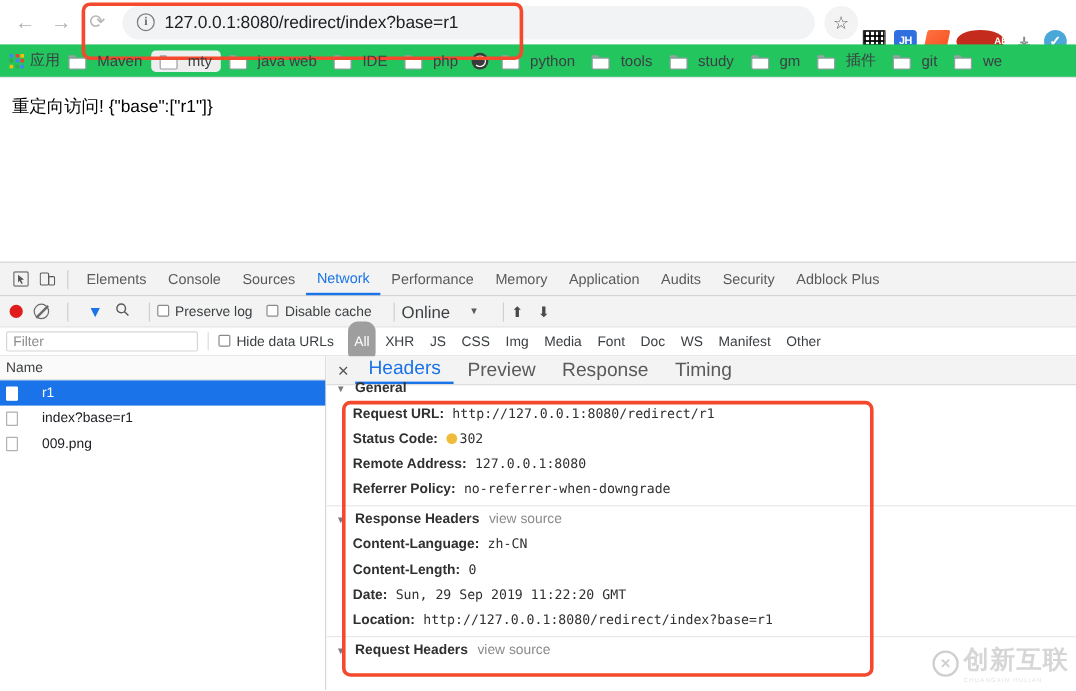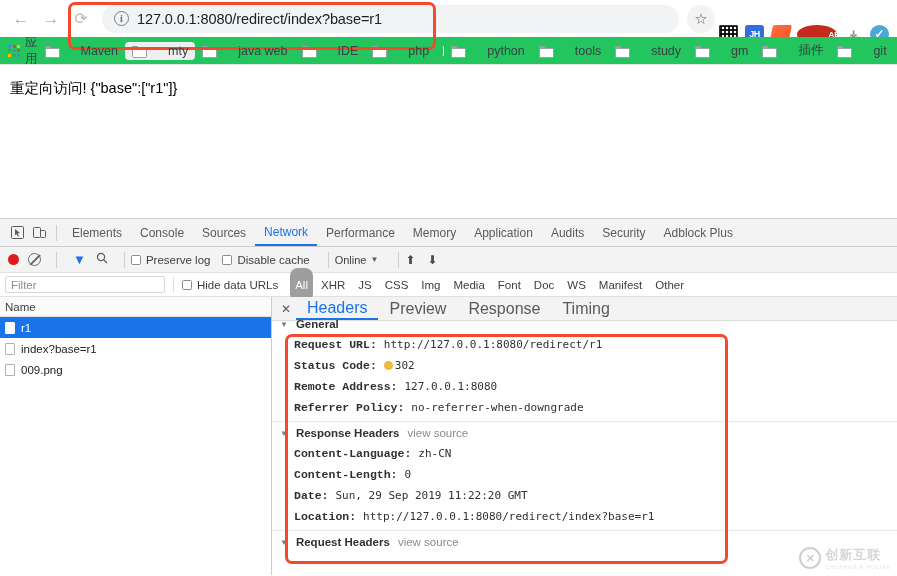--- a/index.html
+++ b/index.html
@@ -72,21 +72,21 @@
     border-bottom: 1px solid #e4e4e4;
   }
   .bm-apps { display:flex; align-items:center; padding-left:8px; gap:5px; }
   .apps-grid { display:grid; grid-template-columns:repeat(3,3px); grid-template-rows:repeat(3,3px); gap:1.5px; }
   .apps-grid i { display:block; width:3px; height:3px; background:#4285f4; }
   .apps-grid i:nth-child(2){background:#ea4335;} .apps-grid i:nth-child(3){background:#fbbc05;}
   .apps-grid i:nth-child(4){background:#34a853;} .apps-grid i:nth-child(5){background:#4285f4;}
   .apps-grid i:nth-child(6){background:#ea4335;} .apps-grid i:nth-child(7){background:#fbbc05;}
   .apps-grid i:nth-child(8){background:#34a853;} .apps-grid i:nth-child(9){background:#4285f4;}
   .bm-label { font-size:12.5px; color:#3c4043; }
-  .bm-item { display:flex; align-items:center; gap:23px; padding:2px 7px; border-radius:4px; white-space:nowrap; }
+  .bm-item { display:flex; align-items:center; gap:11px; padding:2px 7px; border-radius:4px; white-space:nowrap; }
   .bm-item.hl { background:#eeeeee; }
   .folder-ic {
     width:13px; height:10px; position:relative; flex:0 0 auto;
   }
   .folder-ic::before {
     content:""; position:absolute; left:0; top:0; width:6px; height:2.5px;
     background:#9aa0a6; border-radius:1px 1px 0 0;
   }
   .folder-ic::after {
     content:""; position:absolute; left:0; top:2px; width:13px; height:8px;
@@ -111,73 +111,73 @@
   .dt-tab.active { color:#1a73e8; border-bottom:2px solid #1a73e8; }
 
   .dt-toolbar { height:26px; display:flex; align-items:center; border-bottom:1px solid #e0e0e0; background:#f3f3f3; gap:0;}
   .rec-dot { width:11px;height:11px;border-radius:50%;background:#e01b1b;margin:0 9px 0 8px;}
   .clear-ic { width:13px;height:13px;border-radius:50%;border:1.5px solid #6b6b6b;position:relative;margin-right:9px;}
   .clear-ic::after{content:"";position:absolute;left:-1px;top:5px;width:14px;height:1.5px;background:#6b6b6b;transform:rotate(-45deg);}
   .funnel { color:#1a73e8; font-size:13px; margin:0 10px; }
   .search-ic { color:#5a5a5a; font-size:12px; margin-right:10px; }
   .chk { width:10px;height:10px;border:1px solid #8a8a8a;background:#fff;border-radius:1.5px;display:inline-block;vertical-align:-1px;margin-right:5px;}
   .tb-label { font-size:11.5px; color:#3c4043; margin-right:12px; white-space:nowrap;}
-  .throttle { font-size:11px; color:#3c4043; margin-right:4px;}
+  .throttle { font-size:14px; color:#3c4043; margin-right:16px;}
   .caret-dn { font-size:8px; color:#5a5a5a; margin-right:14px;}
   .arrow-ic { font-size:12px; color:#4a4a4a; margin-right:12px;}
 
   .dt-filterbar { height:24px; display:flex; align-items:center; border-bottom:1px solid #e0e0e0; background:#fff;}
   .filter-input {
     width:160px; height:17px; margin-left:5px; border:1px solid #d6d6d6; border-radius:2px;
     font-size:11.5px; color:#8c8c8c; padding:0 5px; display:flex; align-items:center; background:#fff;
   }
   .fb-sep { width:1px; height:15px; background:#dcdcdc; margin:0 8px;}
   .type-pill { font-size:11.5px; color:#3c4043; padding:11px 5px; border-radius:8px; margin-right:3px;}
   .type-pill.sel { background:#9e9e9e; color:#fff; }
 
   
   .dt-split { display:flex; height:278px; }
   .net-list { width:272px; border-right:1px solid #cdcdcd; background:#fff; position:relative;}
   .net-head { height:20px; border-bottom:1px solid #e0e0e0; display:flex; align-items:center;
               font-size:11.5px; color:#3c4043; padding-left:5px; background:#fafafa;}
-  .net-row { height:21px; display:flex; align-items:center; padding-left:5px; font-size:11.5px; color:#202124; gap:6px;}
+  .net-row { height:21px; display:flex; align-items:center; padding-left:5px; font-size:11.5px; color:#202124; gap:20px;}
   .net-row.selected { background:#1a73e8; color:#fff; }
   .file-ic { width:10px;height:12px;border:1px solid #b0b0b0;background:#fff;border-radius:1px;flex:0 0 auto;}
   .net-row.selected .file-ic { border-color:#fff; background:#fff;}
   .file-ic.doc { background:linear-gradient(#fff 0 100%); }
   .file-ic.doc::after{content:"";display:block;}
   .file-ic.img { border-color:#b0b0b0; }
 
   .net-detail { flex:1; position:relative; background:#fff; overflow:hidden;}
   .detail-tabbar { height:24px; display:flex; align-items:center; border-bottom:1px solid #dcdcdc; background:#f3f3f3;}
   .close-x { width:20px; text-align:center; color:#5a5a5a; font-size:12px; margin-left:4px;}
   .d-tab { font-size:16px; color:#5a5a5a; padding:0 11px; height:23px; display:flex; align-items:center;}
   .d-tab.active { color:#1a73e8; border-bottom:2px solid #1a73e8; }
 
   .detail-body { position:relative; padding:0; }
   .sec-header { display:flex; align-items:center; gap:8px; font-size:11.5px; font-weight:bold; color:#303030; padding:3px 0 3px 8px;}
   .tri { font-size:8px; color:#7a7a7a; }
   .view-src { font-weight:normal; color:#8a8a8a; font-size:11.5px;}
   .hdr-line { font-size:11.5px; color:#303030; padding:3.5px 0 3.5px 22px; font-family:"DejaVu Sans Mono", monospace; white-space:nowrap;}
-  .hdr-line b { font-family:Liberation Mono, monospace; font-weight:bold; color:#303030;}
+  .hdr-line b { font-family:Liberation Sans, sans-serif; font-weight:bold; color:#303030;}
   .hdr-line span.val { font-family:"DejaVu Sans Mono", monospace; color:#303030; font-size:11px;}
   .status-dot { display:inline-block; width:9px;height:9px;border-radius:50%;background:#f0bb3a;vertical-align:-1px;margin-right:2px;}
   .sec-divider { height:1px; background:#e8e8e8; margin:4px 0 2px 0;}
 
   
   .annot {
     position:absolute; border:3px solid #f4492c; border-radius:7px; pointer-events:none;
   }
   #annot-url { left:68px; top:2px; width:368px; height:48px; }
   #annot-headers { left:285px; top:334px; width:443px; height:230px; }
 
   
   .watermark { position:absolute; right:6px; bottom:6px; display:flex; align-items:center; gap:4px; opacity:0.55;}
   .wm-circle { width:22px;height:22px;border-radius:50%;border:2px solid #a8a8a8;display:flex;align-items:center;justify-content:center;color:#a8a8a8;font-size:11px;font-weight:bold;}
-  .wm-text { color:#b5b5b5; font-size:13px; font-weight:bold; letter-spacing:1px;}
+  .wm-text { color:#b5b5b5; font-size:21px; font-weight:bold; letter-spacing:1px;}
   .wm-sub { color:#c8c8c8; font-size:5px; letter-spacing:1px;}
   .wm-stack{display:flex;flex-direction:column;align-items:flex-start;}
 </style>
 </head>
 <body>
 
 <div class="app">
 
   <div class="browser-toolbar">
     <div class="nav-btn first">

